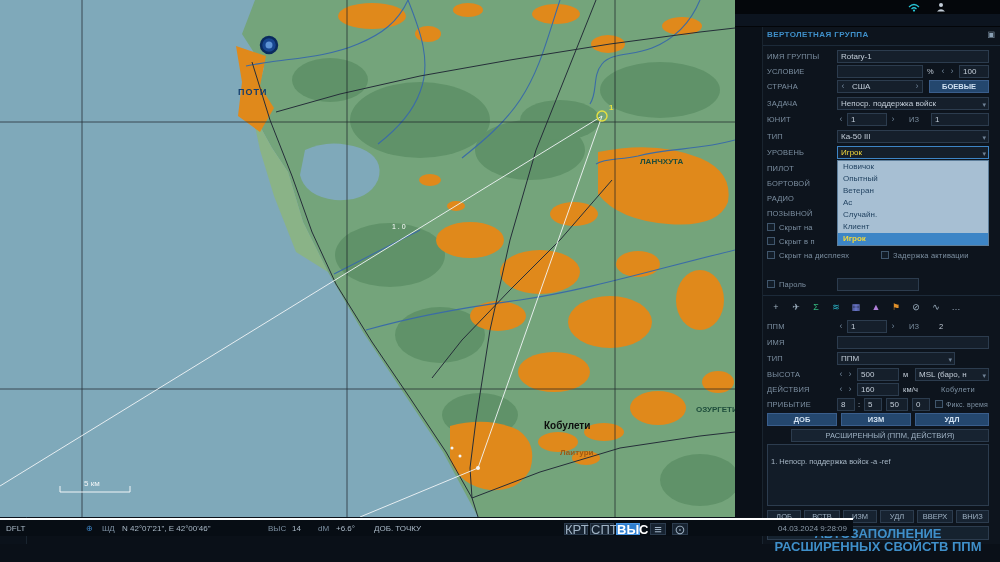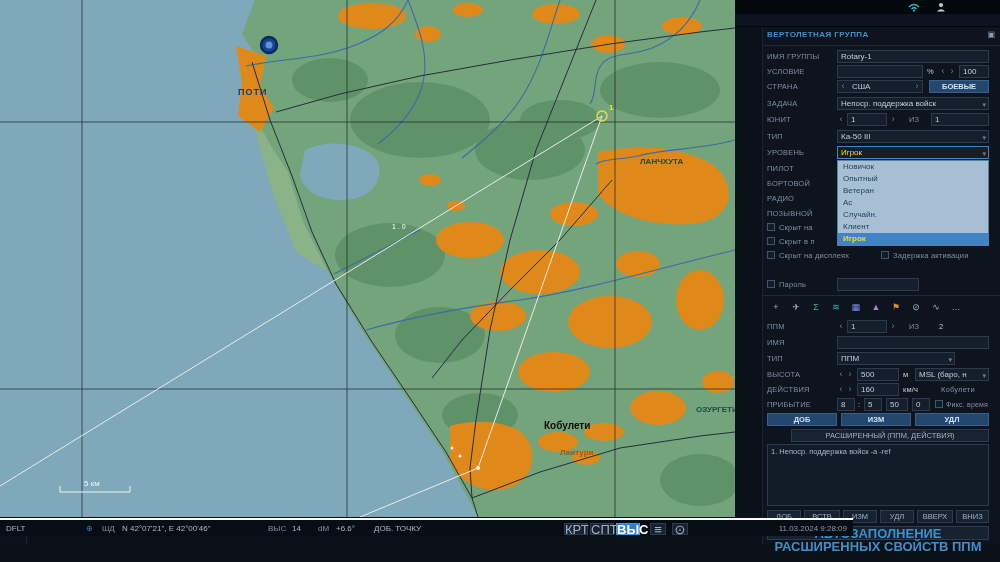--- a/index.html
+++ b/index.html
@@ -26,21 +26,21 @@
 .combo.open{border-color:#3d85c6}
 .chev{position:absolute;width:8px;text-align:center;color:#6e8296;font-size:9px;line-height:13px}
 .btn{position:absolute;height:13px;text-align:center;line-height:12px;font-size:7.5px;font-weight:bold;background:#24476e;border:1px solid #3a5e8c;color:#d2e2f2}
 .btn-dark{position:absolute;height:13px;text-align:center;line-height:12px;font-size:7.5px;background:#172331;border:1px solid #2c3c4e;color:#9fb2c4}
 .cb{position:absolute;width:8px;height:8px;background:#121c27;border:1px solid #40566c}
 .sep{position:absolute;left:0;width:238px;height:1px;background:#1c2a39}
 #ddl{position:absolute;left:74px;top:133px;width:152px;background:#a7bfd3;border:1px solid #5d7e9b;z-index:9}
 .ddl-item{height:12px;line-height:12px;padding-left:5px;font-size:8px;color:#1d3e5d}
 .ddl-item.sel{background:#3d85c6;color:#f2d83a;font-weight:bold}
 .wp-icon{position:absolute;top:273px;width:18px;height:14px;text-align:center;line-height:14px;font-size:9px;color:#9db0c0}
-#tasklist{position:absolute;left:4px;top:417px;width:222px;height:62px;background:#121c28;border:1px solid #2c3c4e;color:#a7b7c6;font-size:7.5px;padding:2px 3px}
+#tasklist{position:absolute;left:4px;top:417px;width:222px;height:62px;background:#121c28;border:1px solid #2c3c4e;color:#a7b7c6;font-size:7.5px;padding:12px 3px}
 #autofill{position:absolute;left:4px;top:499px;width:222px;height:14px;background:#15222f;border:1px solid #2c3c4e;color:#3f8fc9;font-weight:bold;font-size:13px;text-align:center;line-height:13px}
 
 #statusbar{left:0;top:518px;width:853px;height:18px;background:#070d14;border-top:2px solid #ffffff;font-size:8px;color:#a9b8c6}
 .sb{position:absolute;top:0;line-height:18px;white-space:nowrap}
 .sb-lbl{color:#7d90a2}
 .sb-btn{position:absolute;top:3px;height:12px;line-height:11px;text-align:center;font-size:13px;background:#172331;border:1px solid #2c3c4e;color:#9fb2c4}
 .sb-btn.on{background:#2f7fd0;border-color:#4795e4;color:#fff;font-weight:bold}
 svg text{font-family:"Liberation Sans",sans-serif}
 </style>
 </head>
@@ -363,16 +363,16 @@
     <span class="sb sb-lbl" style="left:268px">ВЫС</span>
     <span class="sb" style="left:292px">14</span>
     <span class="sb sb-lbl" style="left:318px">dM</span>
     <span class="sb" style="left:336px">+6.6°</span>
     <span class="sb" style="left:374px">ДОБ. ТОЧКУ</span>
     <span class="sb-btn" style="left:564px;width:24px">КРТ</span>
     <span class="sb-btn" style="left:590px;width:24px">СПТ</span>
     <span class="sb-btn on" style="left:616px;width:24px">ВЫС</span>
     <span class="sb-btn" style="left:650px;width:16px">≡</span>
     <span class="sb-btn" style="left:672px;width:16px">⊙</span>
-    <span class="sb" style="right:6px;color:#8b9aa9">11.03.2024 9:28:09</span>
+    <span class="sb" style="right:6px;color:#8b9aa9">04.03.2024 9:28:09</span>
   </div>
 
 </div>
 
 </body></html>

